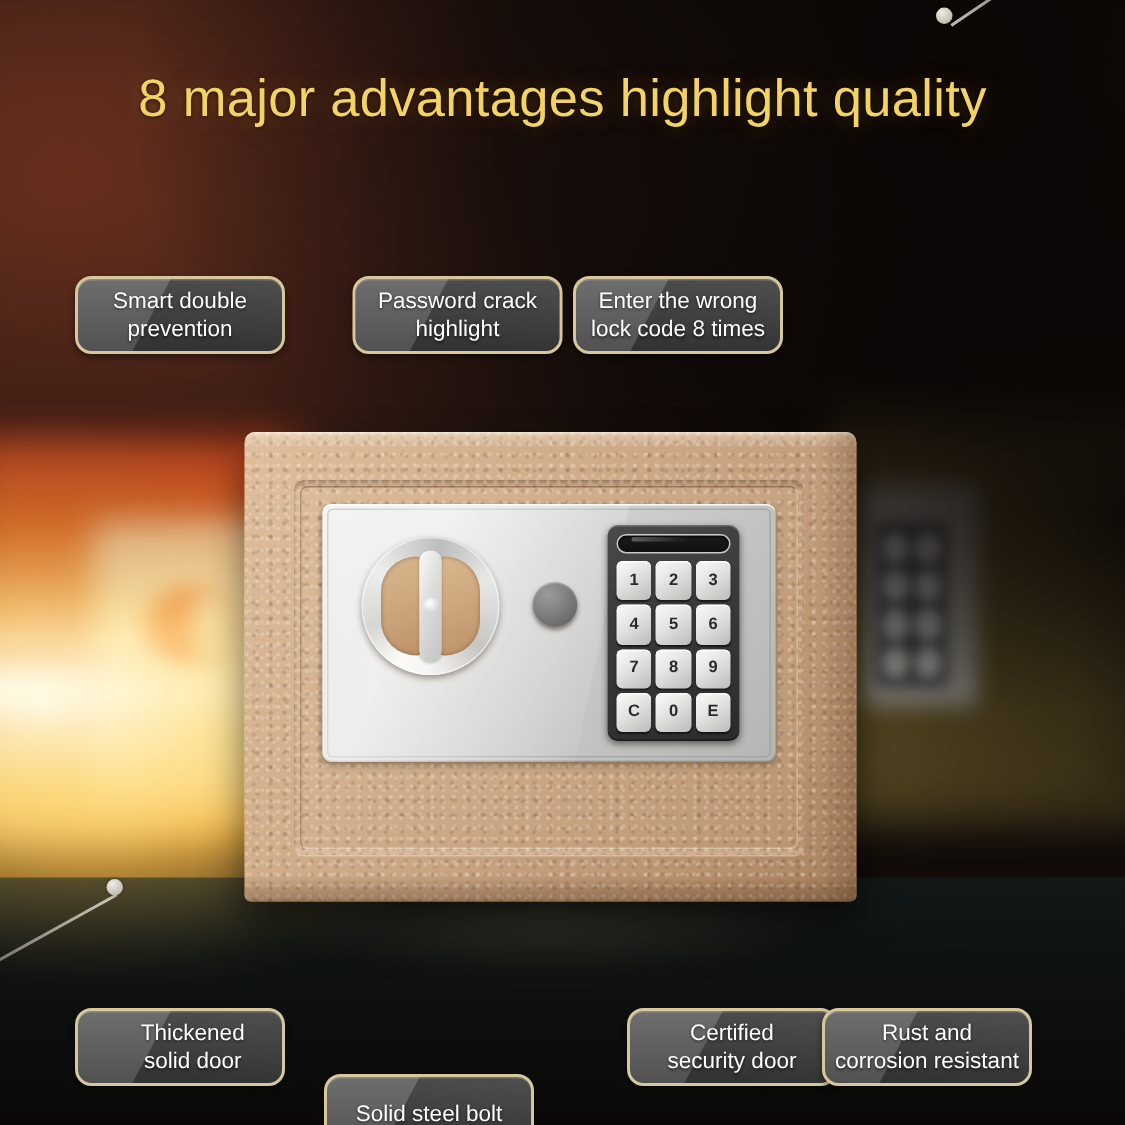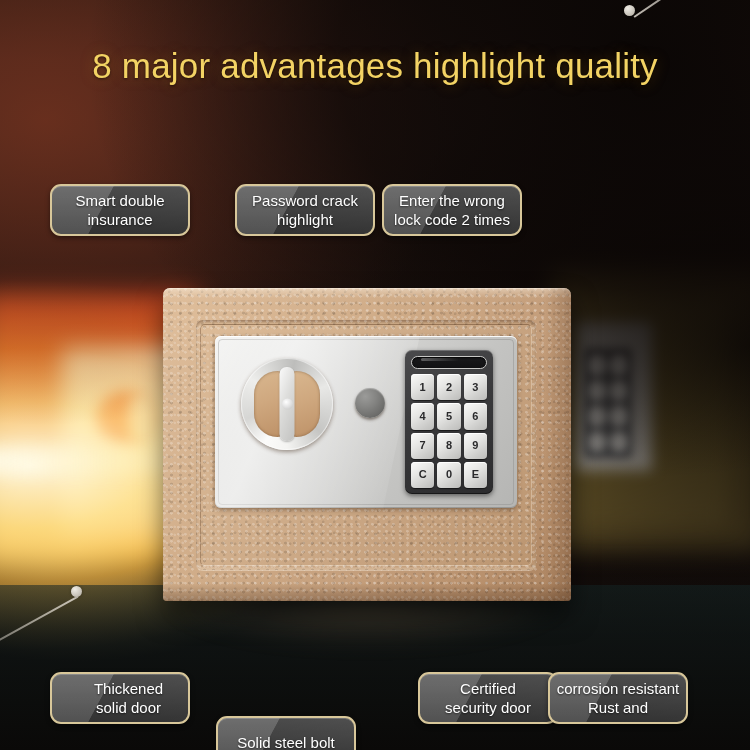--- a/index.html
+++ b/index.html
@@ -484,35 +484,35 @@
   <div class="deco">
     <div class="deco-line" style="left:78px; top:596px; width:96px; transform:rotate(151deg);"></div>
     <div class="deco-dot" style="left:71px; top:586px;"></div>
   </div>
 
   <div id="title">8 major advantages highlight quality</div>
 
   <div class="badge" style="left:50px; top:184px; width:140px; height:52px;text-align:center;">
     <div>
       <span>Smart double</span>
-      <span>insurance</span>
+      <span>prevention</span>
     </div>
   </div>
 
   <div class="badge" style="left:216px; top:184px; width:140px; height:52px;margin-left:19px;">
     <div>
       <span>Password crack</span>
       <span>highlight</span>
     </div>
   </div>
 
   <div class="badge" style="left:382px; top:184px; width:140px; height:52px;justify-content:center;">
     <div>
       <span>Enter the wrong</span>
-      <span>lock code 2 times</span>
+      <span>lock code 8 times</span>
     </div>
   </div>
 
 
   <div id="safe">
     <div class="texture"></div>
     <div class="safe-hl-top"></div>
 
     <div id="door">
       <div class="texture"></div>
@@ -567,18 +567,18 @@
 
   <div class="badge" style="left:382px; top:672px; width:140px; height:52px;margin-left:36px;">
     <div>
       <span>Certified</span>
       <span>security door</span>
     </div>
   </div>
 
   <div class="badge" style="left:548px; top:672px; width:140px; height:52px;">
     <div>
+      <span>Rust and</span>
       <span>corrosion resistant</span>
-      <span>Rust and</span>
     </div>
   </div>
 
 </div>
 
 </body></html>

